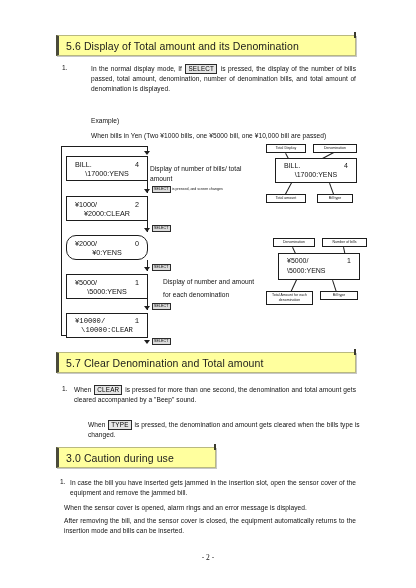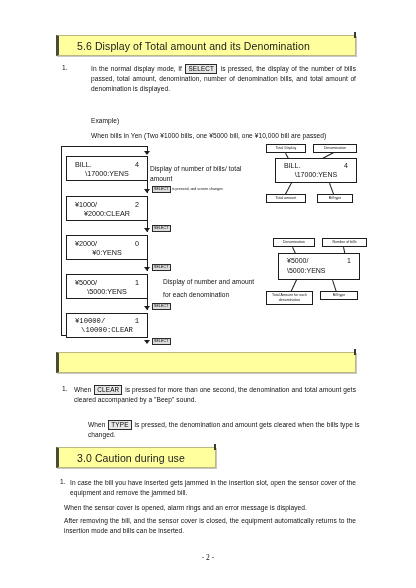--- a/index.html
+++ b/index.html
@@ -9,21 +9,21 @@
     margin:0 auto;overflow:hidden;
   }
   .sheet{position:absolute;left:0;top:0;width:416px;height:588px;}
 
   
   .heading{
     position:absolute;background:#ffff9e;border:1px solid #b9b980;
     border-left:3px solid #4a4a3a;
     box-sizing:border-box;
     font-size:10.5px;color:#1b1b1b;
-    padding:4px 6px 4px 18px;letter-spacing:.1px;
+    padding:4px 6px 4px 7px;letter-spacing:.1px;
     box-shadow:1px 1px 0 rgba(0,0,0,.22);
   }
   .heading .cap{position:absolute;right:-1px;top:-4px;width:2px;height:6px;background:#3a3a2e;}
 
   
   .txt{position:absolute;font-size:6.6px;color:#111;line-height:1.55;
        letter-spacing:.05px;}
   .txt.just{text-align:justify;}
   .num{position:absolute;font-size:6.6px;color:#111;}
 
@@ -124,21 +124,21 @@
         <span class="fb-b">2</span>
      </div>
      <div class="l2">
         <span class="fb-c">¥2000:CLEAR</span>
      </div>
   </div>
   <div class="vline" style="left:147px;top:221px;height:11px;"></div>
   <div class="arrowdn" style="left:144px;top:228px;"></div>
   <div class="selchip" style="left:152px;top:225px;">SELECT</div>
 
-  <div class="flowbox" style="left:66px;top:235px;width:82px;height:25px;">
+  <div class="flowbox" style="left:66px;top:235px;width:82px;height:25px;border-radius:10px;">
      <div class="l1">
         <span class="fb-a">¥2000/</span>
         <span class="fb-b">0</span>
      </div>
      <div class="l2">
         <span class="fb-c">¥0:YENS</span>
      </div>
   </div>
   <div class="vline" style="left:147px;top:260px;height:11px;"></div>
   <div class="arrowdn" style="left:144px;top:267px;"></div>
@@ -210,20 +210,21 @@
      </div>
   </div>
 
   <div class="lead" style="left:297px;top:280px;width:16px;transform:rotate(115deg);"></div>
   <div class="lead" style="left:333px;top:280px;width:14px;transform:rotate(72deg);"></div>
 
   <div class="tag" style="left:266px;top:291px;width:47px;height:14px;">Total Amount for each denomination</div>
   <div class="tag" style="left:320px;top:291px;width:38px;height:9px;">Bill type</div>
 
   <div class="heading" style="left:56px;top:352px;width:300px;height:21px;">
+     <span>5.7 Clear Denomination and Total amount</span>
      <span class="cap"></span>
   </div>
 
   <div class="num" style="left:62px;top:385px;">1.</div>
   <div class="txt just" style="left:74px;top:385px;width:282px;">
       <span>When</span>
       <span class="key">CLEAR</span>
       <span>is pressed for more than one second, the denomination and total amount gets cleared accompanied by a "Beep" sound.</span>
   </div>
 

